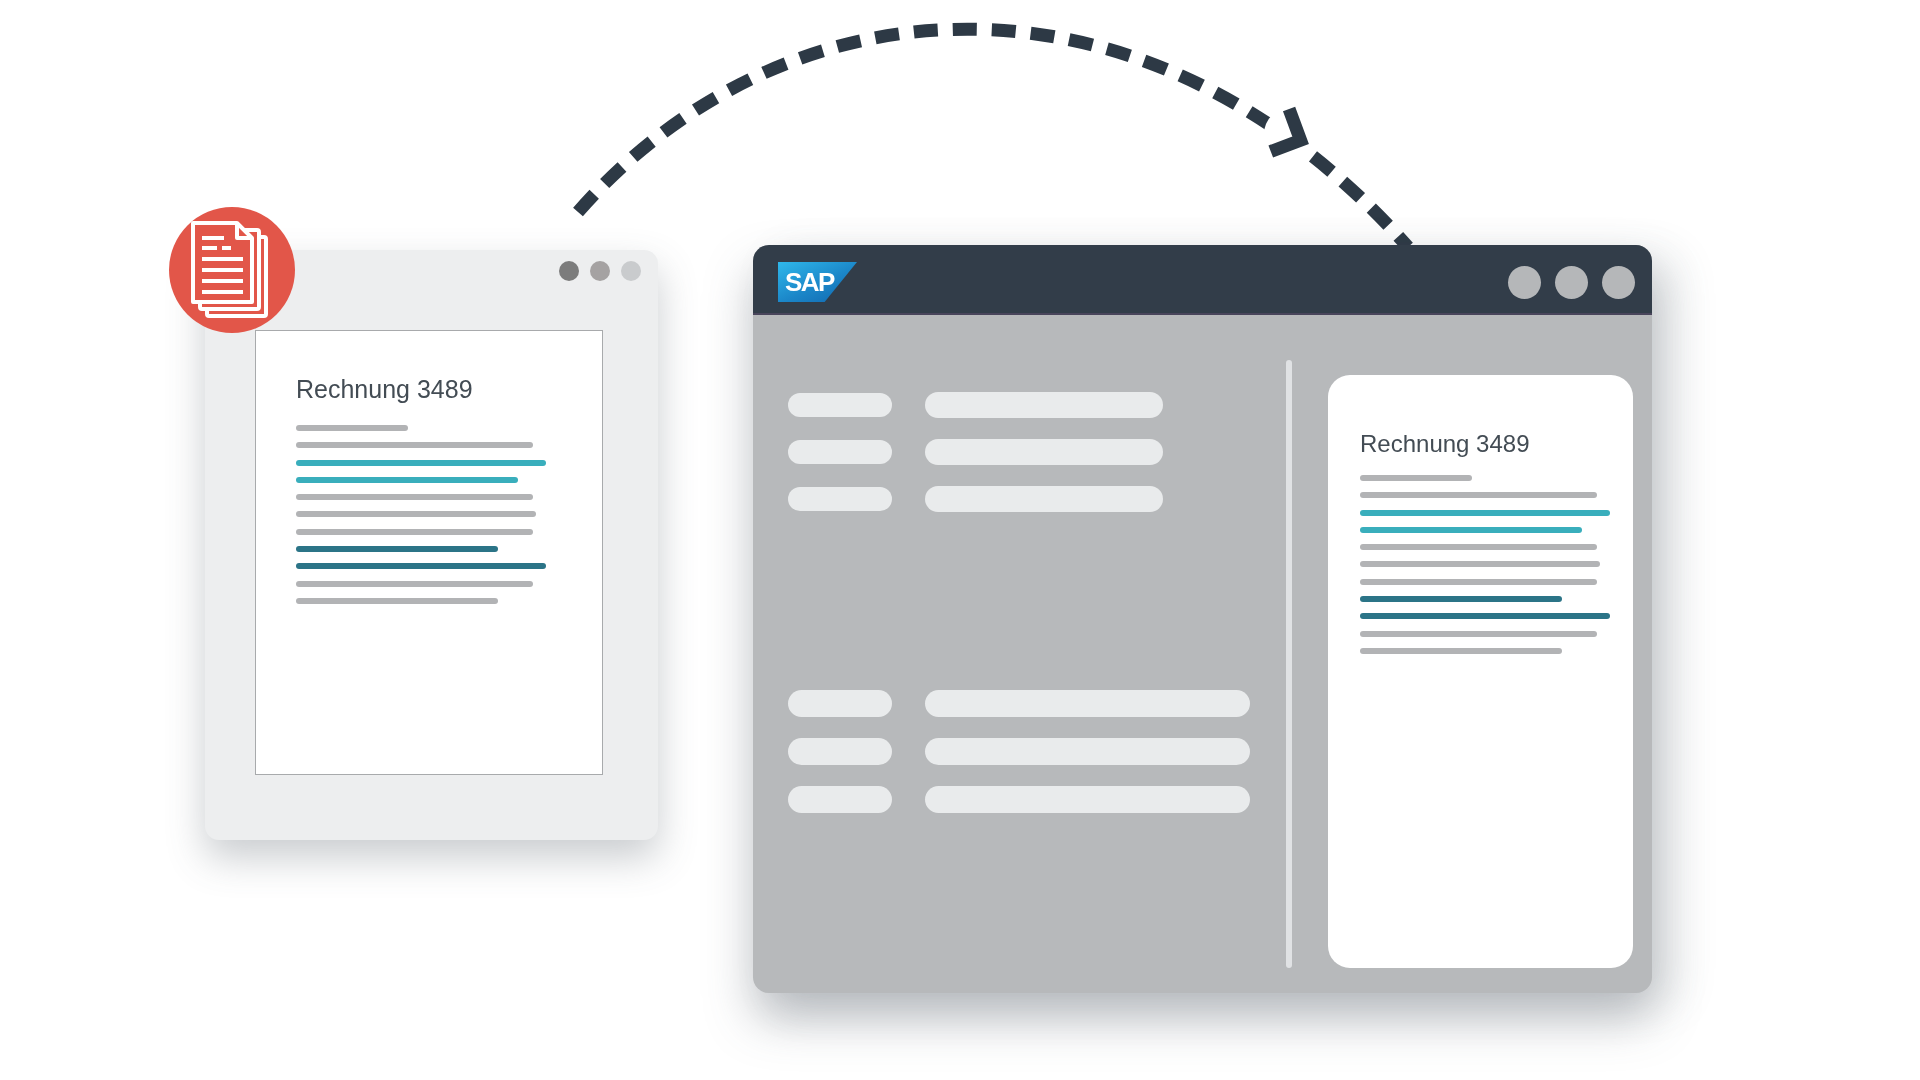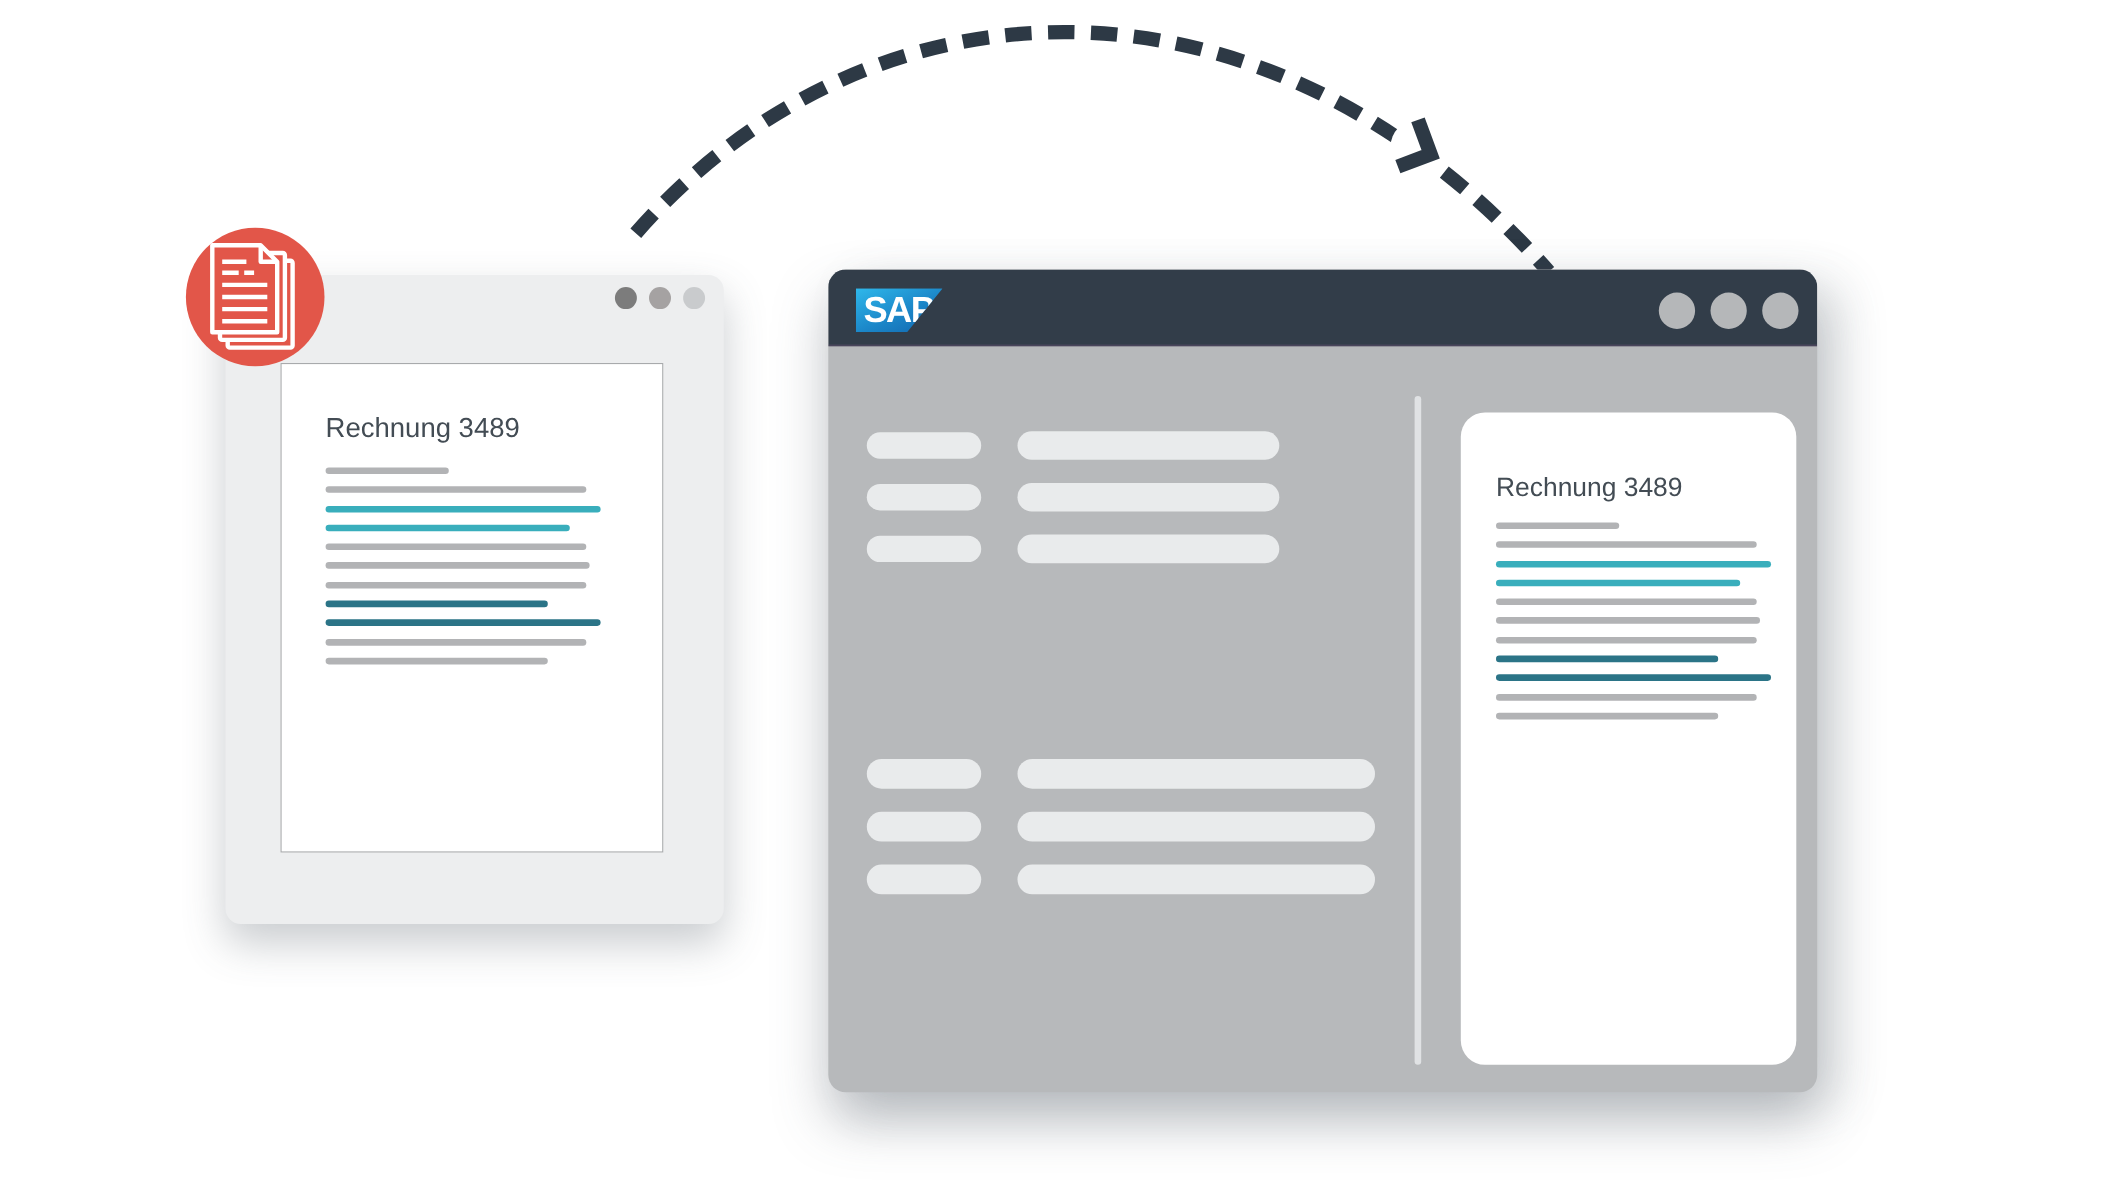--- a/index.html
+++ b/index.html
@@ -47,21 +47,21 @@
     position:absolute;left:0;top:0;width:100%;height:70px;box-sizing:border-box;
     background:var(--sap-header);border-radius:16px 16px 0 0;
     border-bottom:2px solid rgba(93,77,105,.55);
   }
   #sap-logo{
     position:absolute;left:25px;top:17px;width:79px;height:40px;
     clip-path:polygon(0 0,100% 0,59% 100%,0 100%);
     background:linear-gradient(155deg,var(--sap-blue-light) 0%,#1b86c8 55%,var(--sap-blue-dark) 100%);
   }
   #sap-logo .sap-text{
-    position:absolute;left:7px;top:5px;font-size:33px;font-weight:bold;
+    position:absolute;left:7px;top:5px;font-size:26px;font-weight:bold;
     color:#fff;letter-spacing:-1.5px;line-height:30px;
   }
   #sap-logo .sap-reg{position:absolute;left:59px;top:29px;font-size:8px;color:#fff;}
   .sap-dots{position:absolute;top:21px;right:17px;display:flex;gap:14px;}
   .sap-dots .dot{width:33px;height:33px;border-radius:50%;}
   .form-group{position:absolute;left:35px;}
   #form-group-a{top:147px;}
   #form-group-b{top:445px;}
   .form-row{display:flex;align-items:center;gap:33px;margin-bottom:21px;}
   .pill{background:var(--pill);border-radius:14px;}

